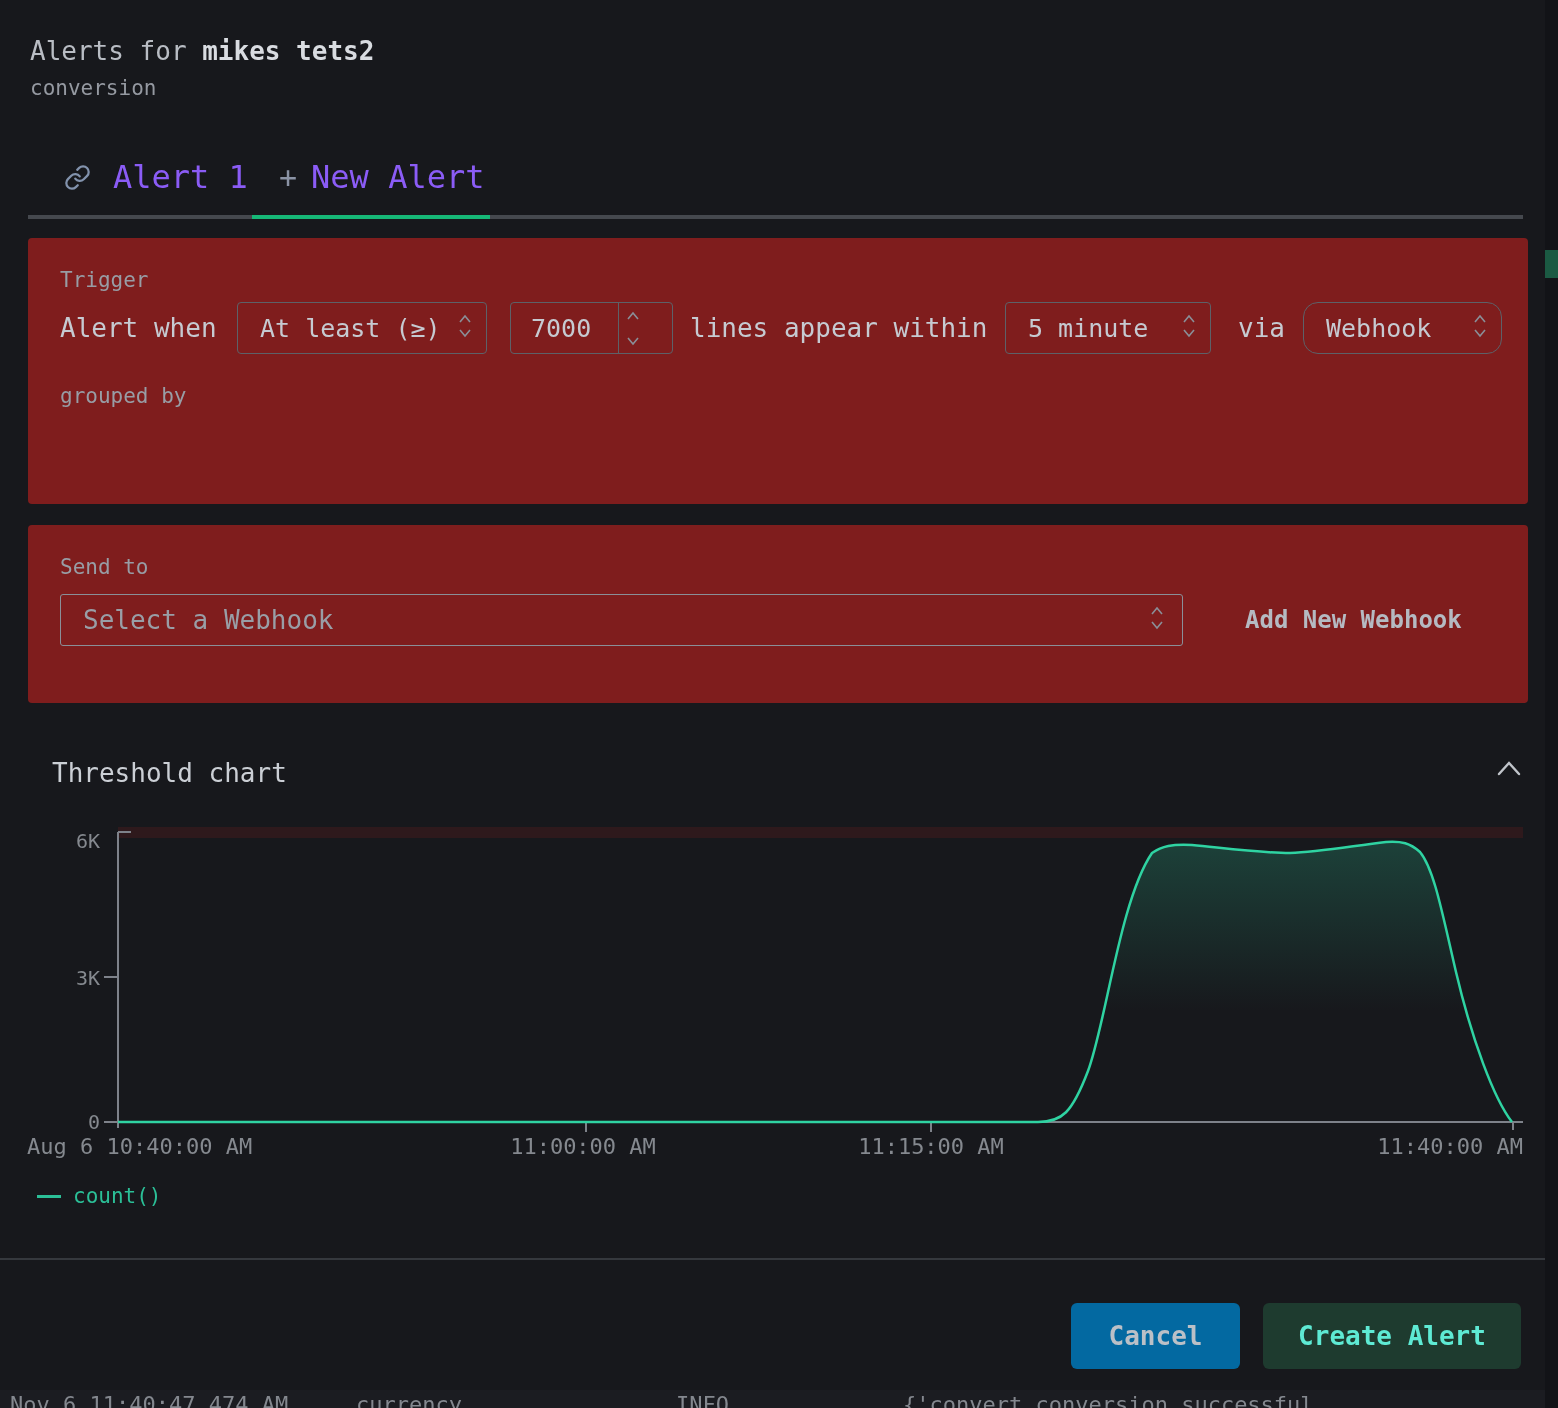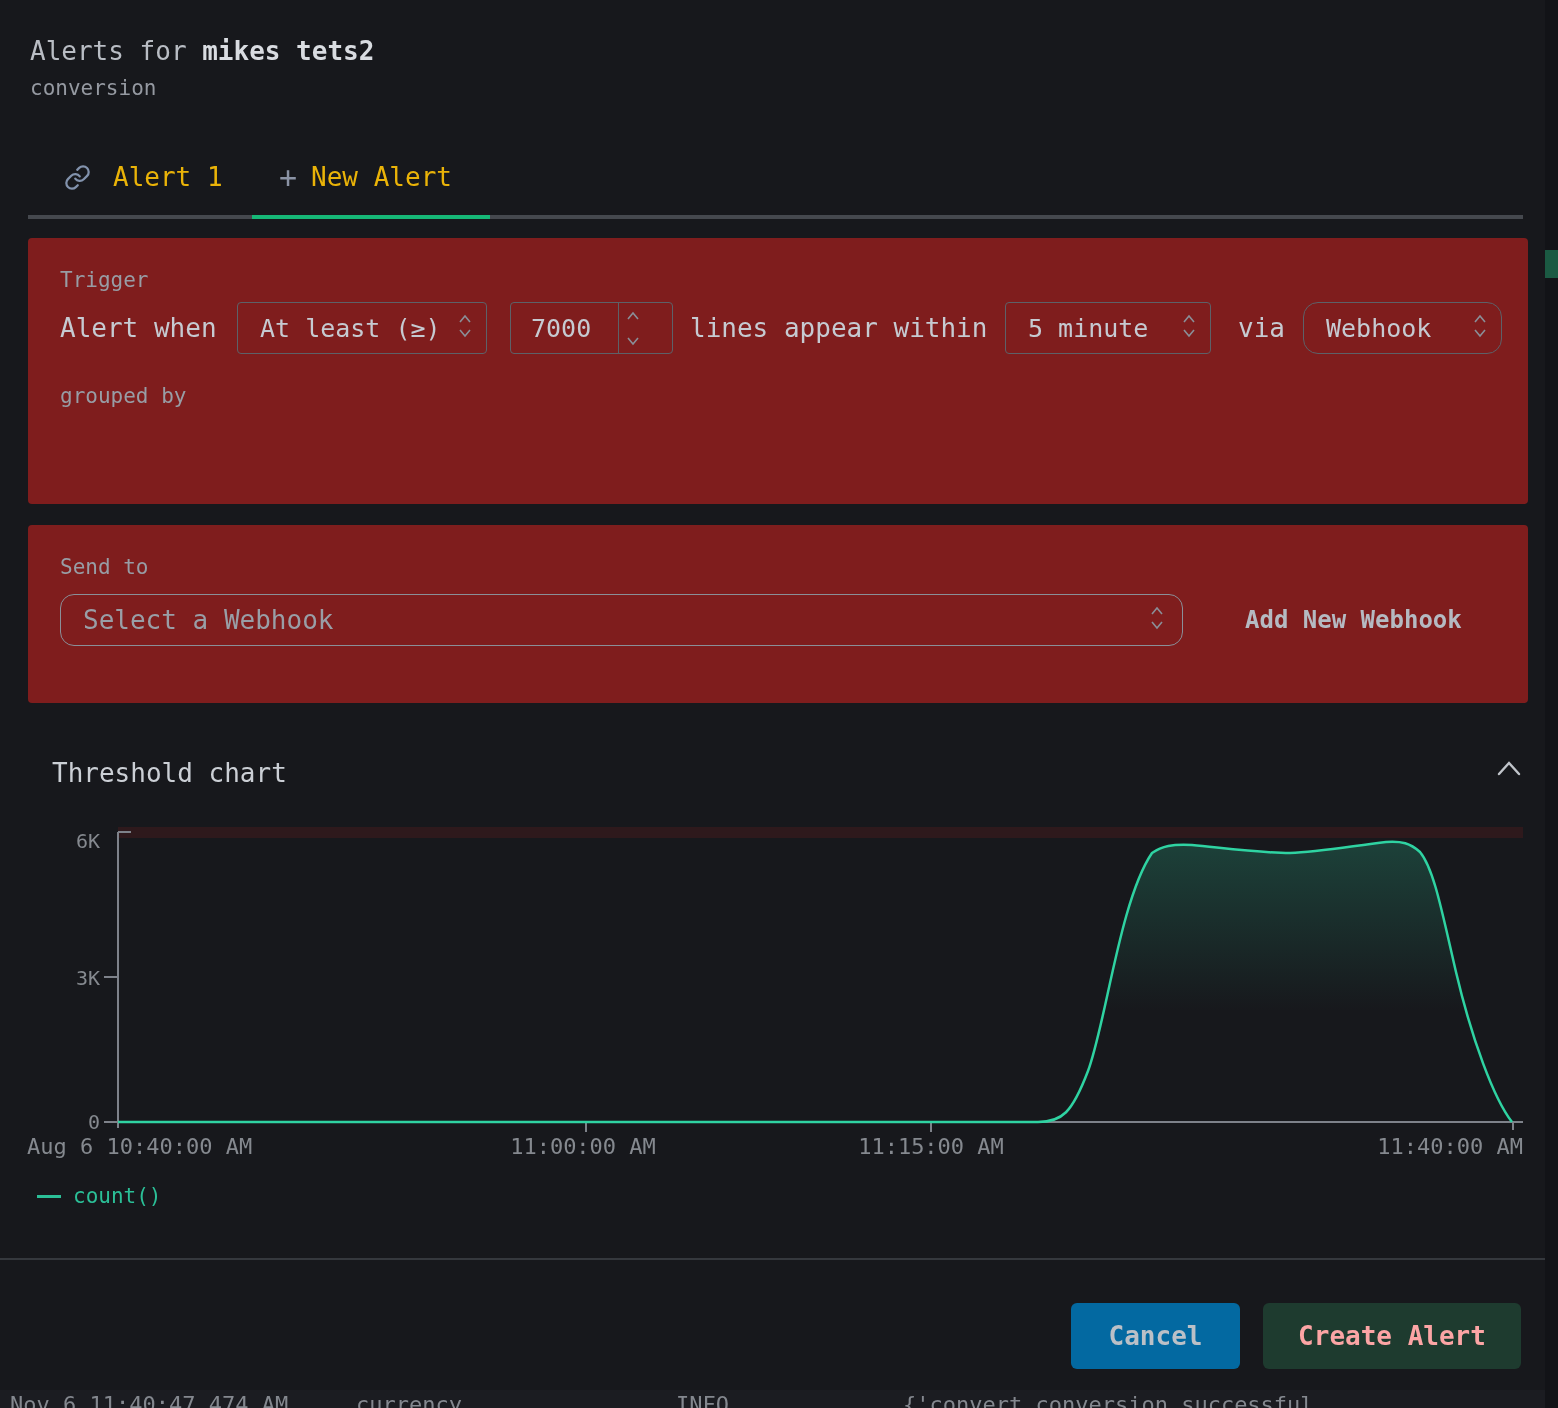--- a/index.html
+++ b/index.html
@@ -11,21 +11,21 @@
   }
   .abs { position:absolute; }
 
   
   .title { left:30px; top:36px; font-size:26px; color:#b9bdc4; white-space:nowrap; }
   .title b { color:#d9dce1; font-weight:bold; }
   .subtitle { left:30px; top:76px; font-size:21px; color:#9599a1; }
 
   
   .tab { top:152px; height:50px; display:flex; align-items:center; cursor:pointer; }
-  .tab .tlabel { font-size:26px; color:#eab308; white-space:nowrap; }
+  .tab .tlabel { font-size:32px; color:#8b5cf6; white-space:nowrap; }
   .tab-plus { font-size:30px; color:#8b93a5; margin-right:14px; }
   .tab-track { left:28px; top:215px; width:1495px; height:4px; background:#45484e; }
   .tab-active { left:252px; top:215px; width:238px; height:4px; background:#16b877; }
 
   
   .panel { left:28px; width:1500px; background:#7f1d1d; border-radius:4px; }
   .sec-label { font-size:21px; color:#989da5; }
 
   .ctl-text { font-size:26px; color:#c6cad1; line-height:52px; white-space:nowrap; }
   .sel {
@@ -49,21 +49,21 @@
   .stepbtn { flex:1; display:flex; align-items:center; justify-content:center; cursor:pointer; }
 
   .biginput {
     position:absolute; height:52px; width:1430px; left:32px;
     border:1px solid #8a8f98; border-radius:3px; background:transparent;
     font-family:"DejaVu Sans Mono", monospace; font-size:26px; color:#c6cad1;
     padding:0 22px; outline:none;
   }
   .biginput::placeholder { color:#999ea6; opacity:1; }
   .bigsel {
-    position:absolute; height:52px; left:32px; border:1px solid #8a8f98; border-radius:14px;
+    position:absolute; height:52px; left:32px; border:1px solid #8a8f98; border-radius:3px;
     display:flex; align-items:center; justify-content:space-between;
     padding:0 18px 0 22px; cursor:pointer;
   }
   .bigsel .sval { font-size:26px; color:#999ea6; }
   .linkbtn { font-size:24px; font-weight:bold; color:#b5bac2; line-height:52px; cursor:pointer; white-space:nowrap; }
 
   
   .chart-title { left:52px; top:758px; font-size:26px; color:#cbcfd5; }
   .collapse { left:1494px; top:758px; width:30px; height:24px; cursor:pointer; }
   .ylab { width:62px; left:38px; text-align:right; font-size:20px; color:#85898f; }
@@ -73,21 +73,21 @@
   .legend .ltext { font-size:21px; color:#2bbf97; }
 
   
   .divider { left:0; top:1258px; width:1558px; height:2px; background:#35383d; }
   .btn {
     position:absolute; top:1303px; height:66px; border:none; border-radius:6px;
     font-family:"DejaVu Sans Mono", monospace; font-size:26px; font-weight:bold;
     cursor:pointer;
   }
   .btn-cancel { left:1071px; width:169px; background:#0369a1; color:#bbc0c7; }
-  .btn-create { left:1263px; width:258px; background:#1e3b2f; color:#fca5a5; }
+  .btn-create { left:1263px; width:258px; background:#1e3b2f; color:#5eead4; }
 
   
   .bgrow { left:0; top:1390px; width:1545px; height:18px; background:#1b1c21; }
   .bgrow span { position:absolute; top:2px; font-size:22px; color:#84888f; white-space:nowrap; }
 
   
   .edge-strip { left:1545px; top:0; width:13px; height:1408px; background:#121317; }
   .edge-green { left:1545px; top:250px; width:13px; height:28px; background:#1b5a43; }
 </style>
 </head>

